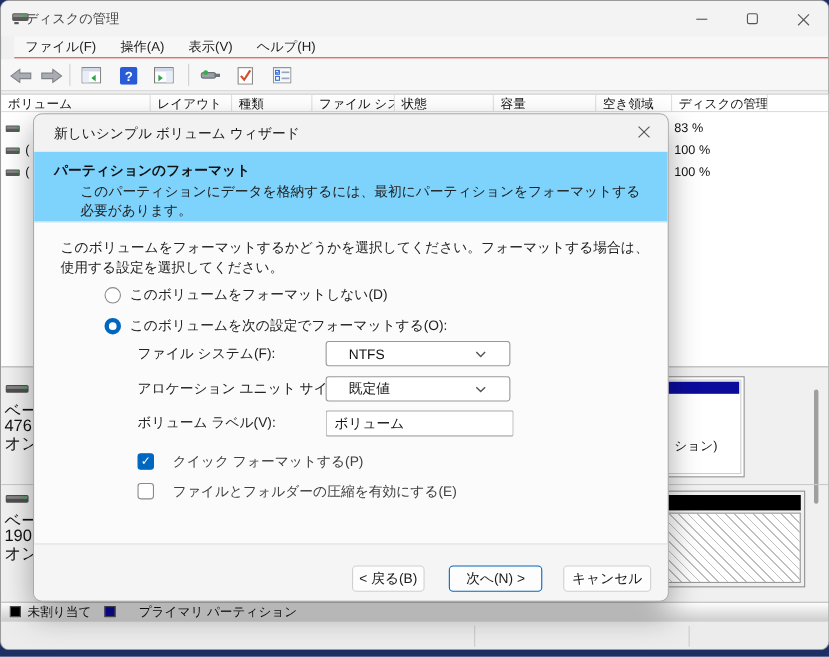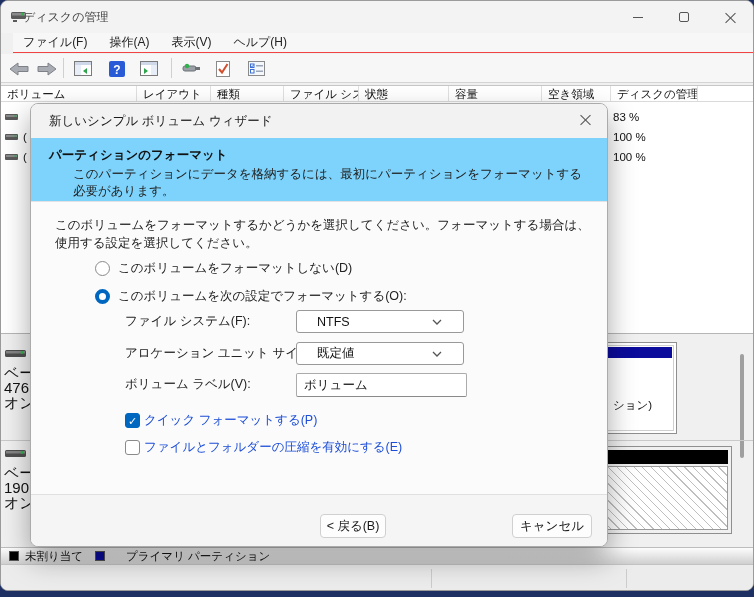--- a/index.html
+++ b/index.html
@@ -76,21 +76,21 @@
   .dlg-header { position:absolute; top:34px; left:0; right:0; height:64px; background:#7dd3fc; border-bottom:1px solid #e2e2e2; }
   .dlg-heading { position:absolute; left:18px; top:9px; font-size:12.5px; font-weight:bold; color:#111; }
   .dlg-desc { position:absolute; left:42px; top:28px; width:510px; font-size:12.5px; color:#222; }
   .dlg-intro { position:absolute; left:24px; top:112px; width:536px; font-size:12.5px; color:#222; line-height:1.45; }
   .radio-row { position:absolute; left:64px; display:flex; align-items:center; gap:8px; font-size:12.5px; color:#222; }
   .radio { width:15px; height:15px; border-radius:50%; background:#fff; border:1px solid #8a8a8a; }
   .radio.sel { border:4.5px solid #0067c0; }
   .fld-label { position:absolute; left:94px; font-size:12.5px; color:#222; line-height:23px; }
   .combo { position:absolute; left:265px; width:168px; height:23px; background:#fff; border:1px solid #999; border-radius:3px; font-size:12.5px; display:flex; align-items:center; padding:0 20px; color:#111; justify-content:space-between; }
   .textbox { position:absolute; left:265px; width:171px; height:24px; background:#fff; border:1px solid #ababab; border-bottom-color:#8a8a8a; border-radius:2px; font-size:12.5px; padding:0 7px; color:#111; font-family:"Liberation Sans","DejaVu Sans",sans-serif; }
-  .cb-row { position:absolute; left:94px; display:flex; align-items:center; gap:4px; font-size:12.5px; color:#1d4ed8; }
+  .cb-row { position:absolute; left:94px; display:flex; align-items:flex-start; gap:17px; font-size:12.5px; color:#404040; }
   .cb { width:15px; height:15px; border-radius:3px; border:1px solid #8a8a8a; background:#fff; }
   .cb.checked { background:#0067c0; border-color:#0067c0; position:relative; }
   .cb.checked::after { content:"✓"; position:absolute; left:2px; top:0px; color:#fff; font-size:11px; line-height:14px; }
   .dlg-footer { position:absolute; left:0; right:0; top:390px; bottom:0; background:#f5f5f5; border-top:1px solid #e0e0e0; }
   .btn { position:absolute; top:19px; height:24px; background:#fdfdfd; border:1px solid #d0d0d0; border-radius:4px; font-size:12.5px; color:#1a1a1a; display:flex; align-items:center; justify-content:center; }
   .btn.default { border:1px solid #0067c0; }
 </style>
 </head>
 <body>
 
@@ -325,15 +325,16 @@
     <span class="cb checked"></span>
     <span>クイック フォーマットする(P)</span>
   </div>
   <div class="cb-row" style="top:335px">
     <span class="cb"></span>
     <span>ファイルとフォルダーの圧縮を有効にする(E)</span>
   </div>
 
   <div class="dlg-footer">
     <div class="btn" style="left:289px;width:66px">&lt; 戻る(B)</div>
+    <div class="btn default" style="left:377px;width:85px">次へ(N) &gt;</div>
     <div class="btn" style="left:481px;width:80px">キャンセル</div>
   </div>
 </div>
 
 </body></html>

